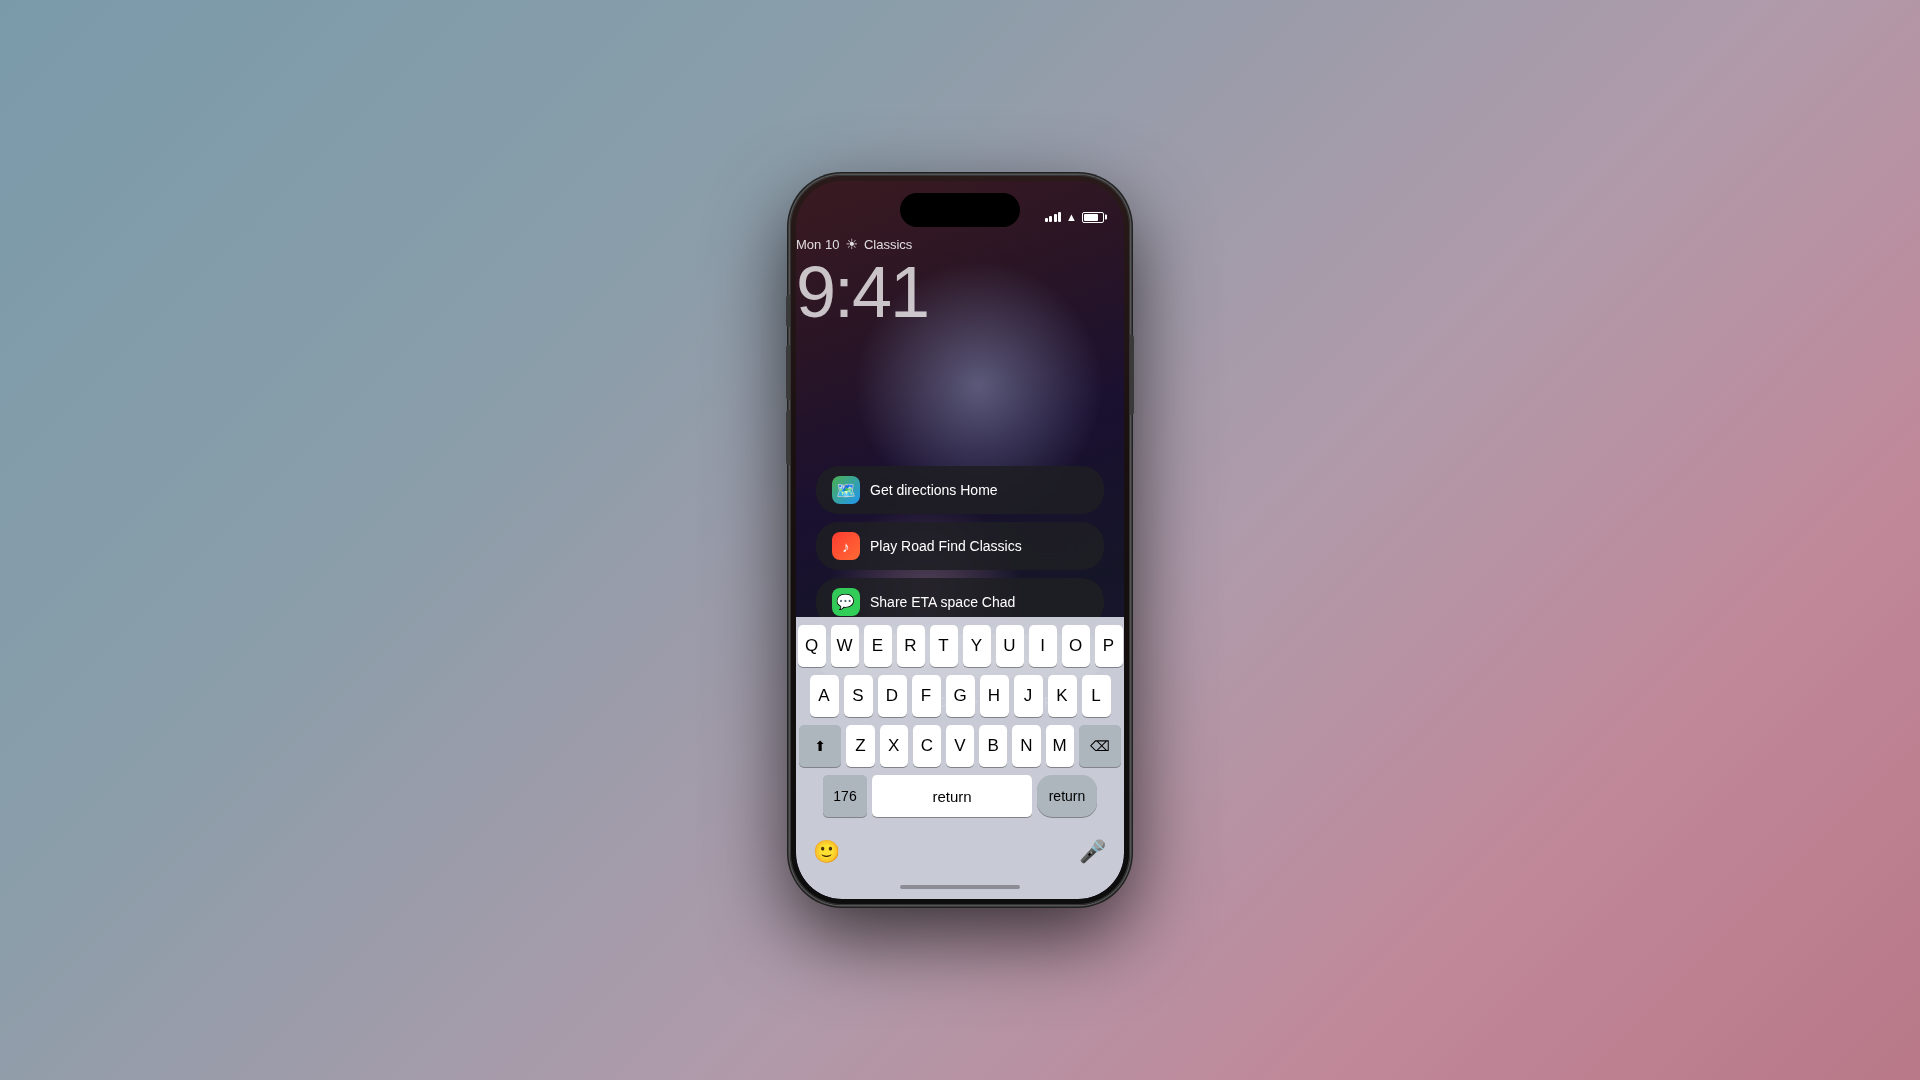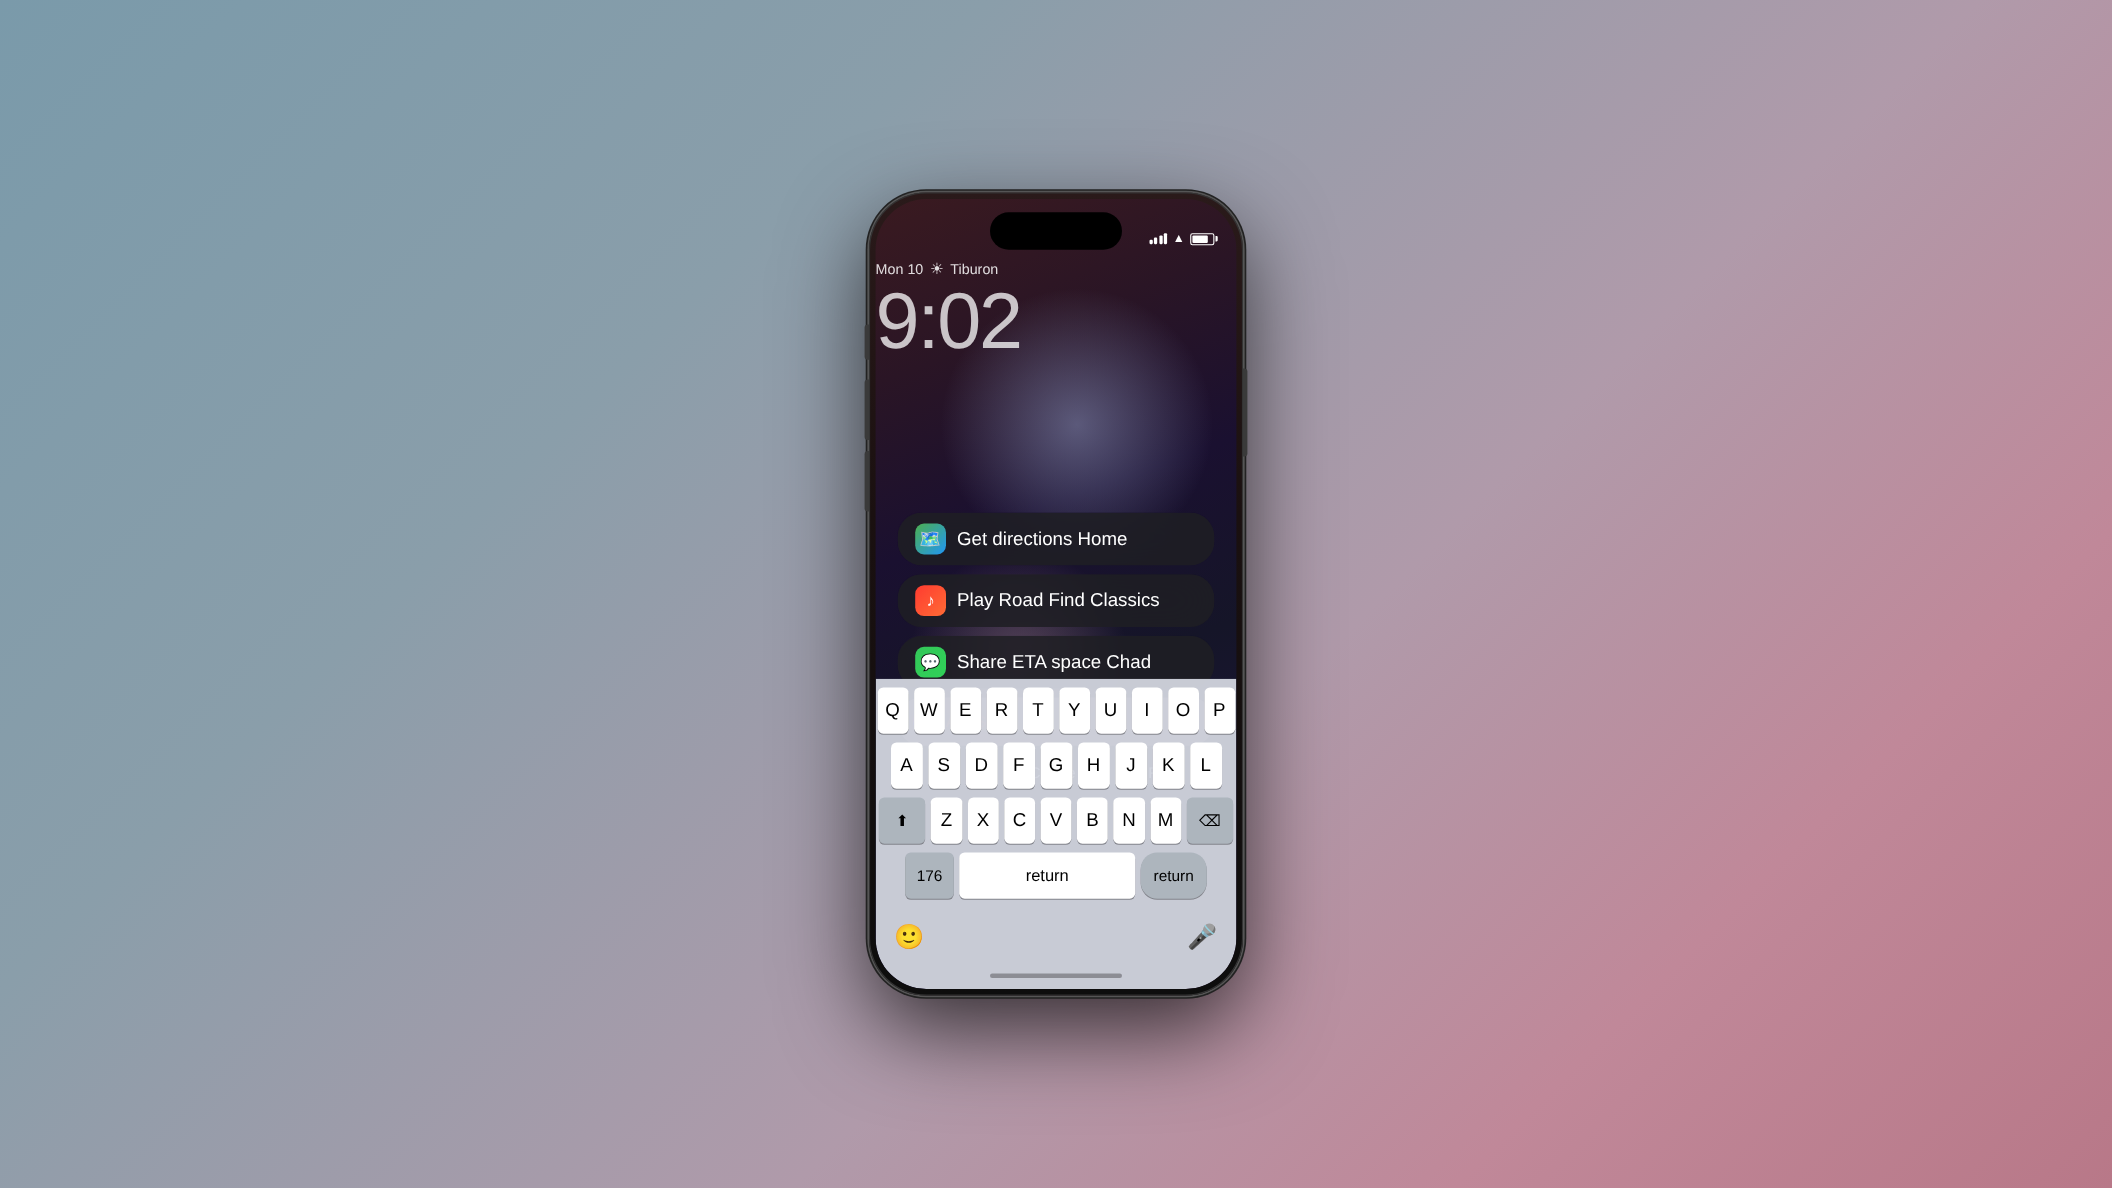--- a/index.html
+++ b/index.html
@@ -196,21 +196,21 @@
       font-size: 16px;
       flex-shrink: 0;
     }
 
     .maps-icon { background: linear-gradient(135deg, #4CAF50 0%, #2196F3 100%); }
     .music-icon { background: linear-gradient(135deg, #ff3b30 0%, #ff6b35 100%); }
     .messages-icon { background: linear-gradient(135deg, #34c759 0%, #30d158 100%); }
 
     .suggestion-label {
       color: white;
-      font-size: 17px;
+      font-size: 14px;
       font-weight: 400;
     }
 
     
     .siri-input-bar {
       background: rgba(255, 200, 200, 0.35);
       border-radius: 22px;
       padding: 11px 14px;
       display: flex;
       align-items: center;
@@ -408,23 +408,23 @@
         <div class="battery-icon">
           <div class="battery-fill"></div>
         </div>
       </div>
     </div>
 
     <div class="lock-content">
       <div class="date-weather">
         <span>Mon 10</span>
         <span class="sun-icon">☀</span>
-        <span>Tiburon</span>
-      </div>
-      <div class="time-display">9:02</div>
+        <span>Classics</span>
+      </div>
+      <div class="time-display">9:41</div>
     </div>
 
     <div class="siri-suggestions">
       <div class="suggestion-pill">
         <div class="suggestion-icon maps-icon">🗺️</div>
         <span class="suggestion-label">Get directions Home</span>
       </div>
       <div class="suggestion-pill">
         <div class="suggestion-icon music-icon" style="color:white;font-size:15px;">♪</div>
         <span class="suggestion-label">Play Road Find Classics</span>

